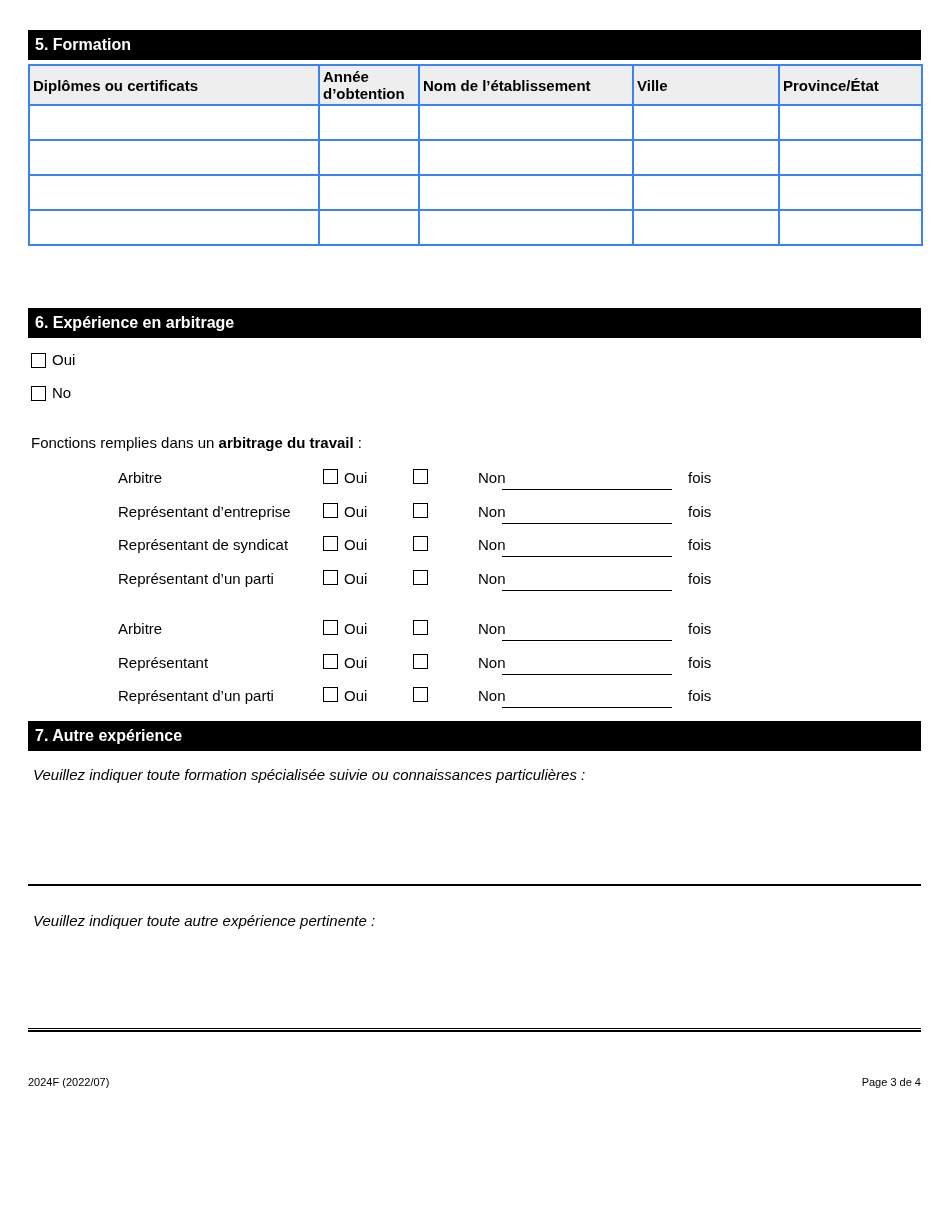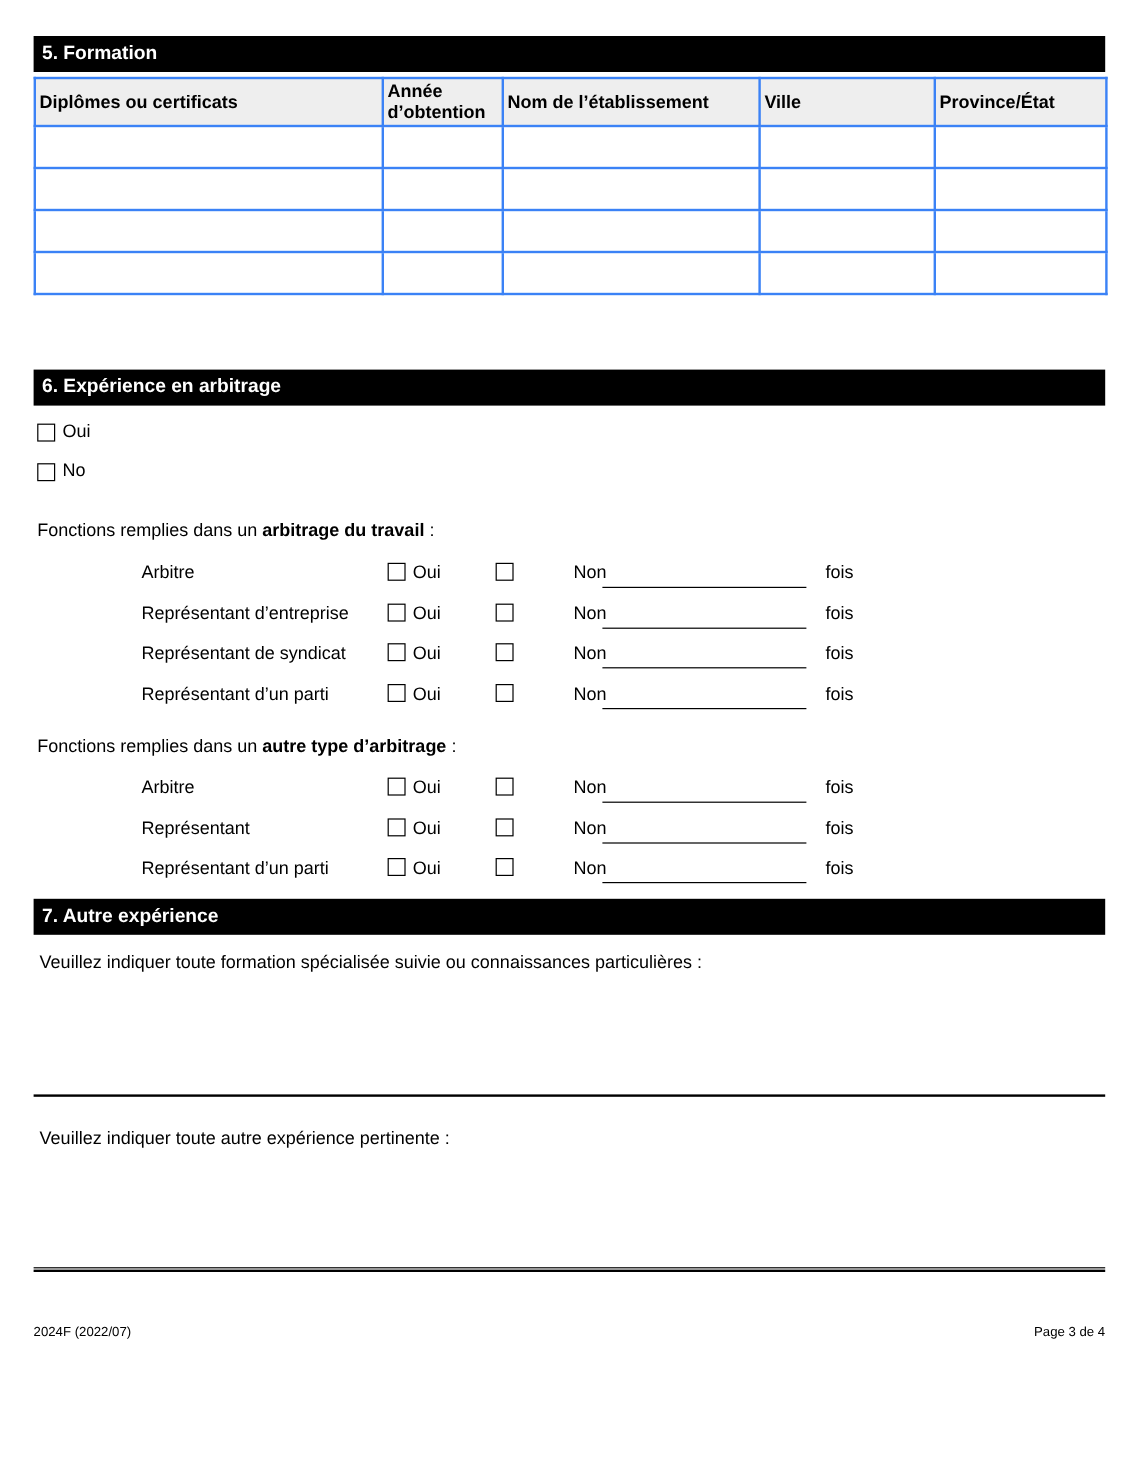--- a/index.html
+++ b/index.html
@@ -55,21 +55,21 @@
   .cb-cell{ display:flex; align-items:flex-start; }
   .cb-cell.c1{ width:90px; }
   .cb-cell.c2{ width:89px;gap:44px; }
   .cb-cell .cb-lb{ margin-left:6px; line-height:17px; }
   .times-line{ width:170px; height:21px; border-bottom:1.5px solid #000; }
   .fois{ margin-left:16px; line-height:17px; }
 
   
   .bar6{ margin-top:62px; }
   .bar7{ }
-  .prompt{ margin-top:16px; padding-left:5px; line-height:16px; }
+  .prompt{ margin-top:16px; padding-left:5px; line-height:16px;font-style:italic; }
   .free-area{ height:101px; }
   .free-area.second{ height:99px; }
   .hline{ border-top:2px solid #000; }
   .prompt.p2{ margin-top:27px; }
   .dline{ height:4px; border-top:1px solid #000; border-bottom:2px solid #000; }
 
   
   .footer{
     display:flex; justify-content:space-between; margin-top:44px;
     font-size:11px; line-height:13px;
@@ -196,21 +196,20 @@
         </span>
         <span class="cb-cell c2">
           <span class="cb"></span>
           <span class="cb-lb">Non</span>
         </span>
         <span class="times-line"></span>
         <span class="fois">fois</span>
       </div>
     </div>
 
-  <div class="group-label g2"><span>Fonctions remplies dans un </span><b>autre type d’arbitrage</b><span> :</span></div>
   <div class="arb-rows g2">
       <div class="arb-row">
         <span class="arb-label">Arbitre</span>
         <span class="cb-cell c1">
           <span class="cb"></span>
           <span class="cb-lb">Oui</span>
         </span>
         <span class="cb-cell c2">
           <span class="cb"></span>
           <span class="cb-lb">Non</span>

